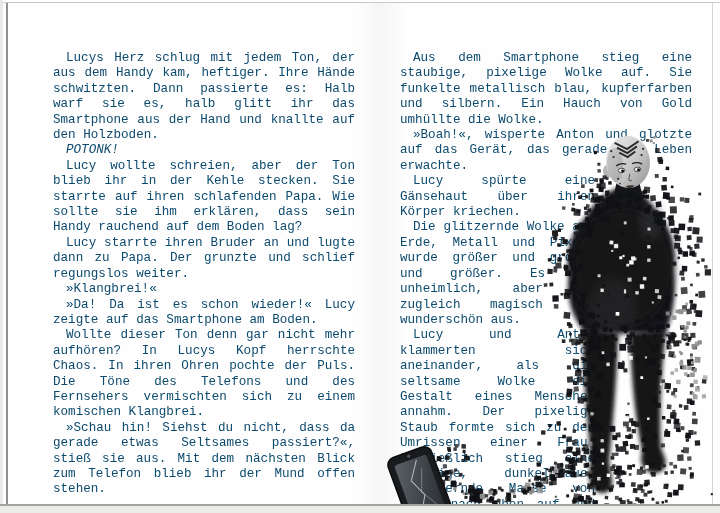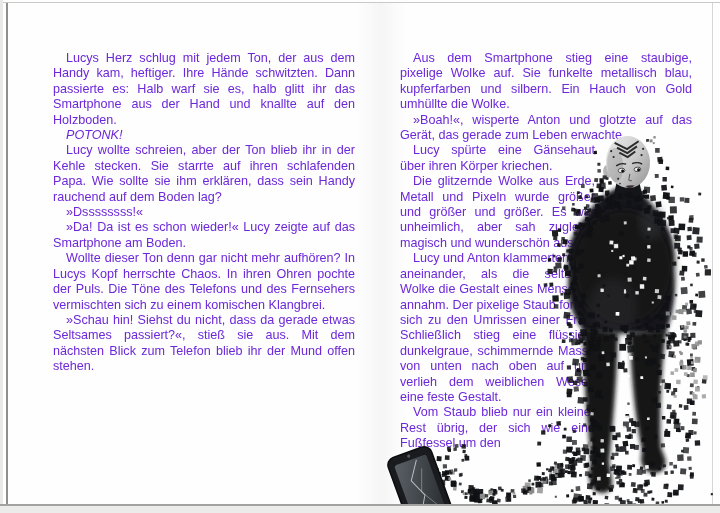--- a/index.html
+++ b/index.html
@@ -1,18 +1,18 @@
 <!DOCTYPE html>
 <html><head>
 <meta charset="utf-8">
 <style>
   html,body{margin:0;padding:0;background:#ffffff;}
   .spread{
     position:relative;width:720px;height:513px;background:#fefefe;
-    font-family:Liberation Sans, sans-serif;color:#6d28d9;overflow:hidden;
+    font-family:Liberation Mono, monospace;color:#0c4a6e;overflow:hidden;
   }
   
   .edge-top{position:absolute;left:0;right:0;top:2px;height:1px;background:#c9c9c7;}
   .edge-left-shade{position:absolute;left:0;top:0;bottom:0;width:3px;background:#e9e9e7;}
   .edge-left-line{position:absolute;left:6px;top:3px;bottom:7px;width:2px;background:#8f8f8d;}
   .edge-right-line{position:absolute;right:7px;top:3px;bottom:8px;width:1px;background:#d6d6d4;}
   .edge-bottom-line{position:absolute;left:0;right:0;top:504px;height:2px;background:#a2a2a0;}
   .edge-bottom-shade{position:absolute;left:0;right:0;top:506px;bottom:0;background:#ececea;}
   .gutter{position:absolute;left:356px;top:3px;width:50px;bottom:9px;
     background:linear-gradient(90deg,rgba(0,0,0,0) 0%,rgba(0,0,0,0.035) 50%,rgba(0,0,0,0) 100%);}
@@ -34,21 +34,22 @@
   <div class="edge-top"></div>
   <div class="edge-left-shade"></div>
   <div class="edge-left-line"></div>
   <div class="edge-right-line"></div>
   <div class="gutter"></div>
 
   <div class="page page-left">
     <p>Lucys Herz schlug mit jedem Ton, der aus dem Handy kam, heftiger. Ihre Hände schwitzten. Dann passierte es: Halb warf sie es, halb glitt ihr das Smartphone aus der Hand und knallte auf den Holzboden.</p>
     <p class="sfx">POTONK!</p>
     <p>Lucy wollte schreien, aber der Ton blieb ihr in der Kehle stecken. Sie starrte auf ihren schlafenden Papa. Wie sollte sie ihm erklären, dass sein Handy rauchend auf dem Boden lag?</p>
-    <p>»Dssssssss!«</p>
+    <p>Lucy starrte ihren Bruder an und lugte dann zu Papa. Der grunzte und schlief regungslos weiter.</p>
+    <p>»Klangbrei!«</p>
     <p>»Da! Da ist es schon wieder!« Lucy zeigte auf das Smartphone am Boden.</p>
     <p>Wollte dieser Ton denn gar nicht mehr aufhören? In Lucys Kopf herrschte Chaos. In ihren Ohren pochte der Puls. Die Töne des Telefons und des Fernsehers vermischten sich zu einem komischen Klangbrei.</p>
     <p>»Schau hin! Siehst du nicht, dass da gerade etwas Seltsames passiert?«, stieß sie aus. Mit dem nächsten Blick zum Telefon blieb ihr der Mund offen stehen.</p>
   </div>
 
   <div class="page page-right">
     <p>Aus dem Smartphone stieg eine staubige, pixelige Wolke auf. Sie funkelte metallisch blau, kupferfarben und silbern. Ein Hauch von Gold umhüllte die Wolke.</p>
     <p>»Boah!«, wisperte Anton und glotzte auf das Gerät, das gerade zum Leben erwachte.</p>
     <div class="illu-float"></div>
     <p>Lucy spürte eine Gänsehaut über ihren Körper kriechen.</p>

